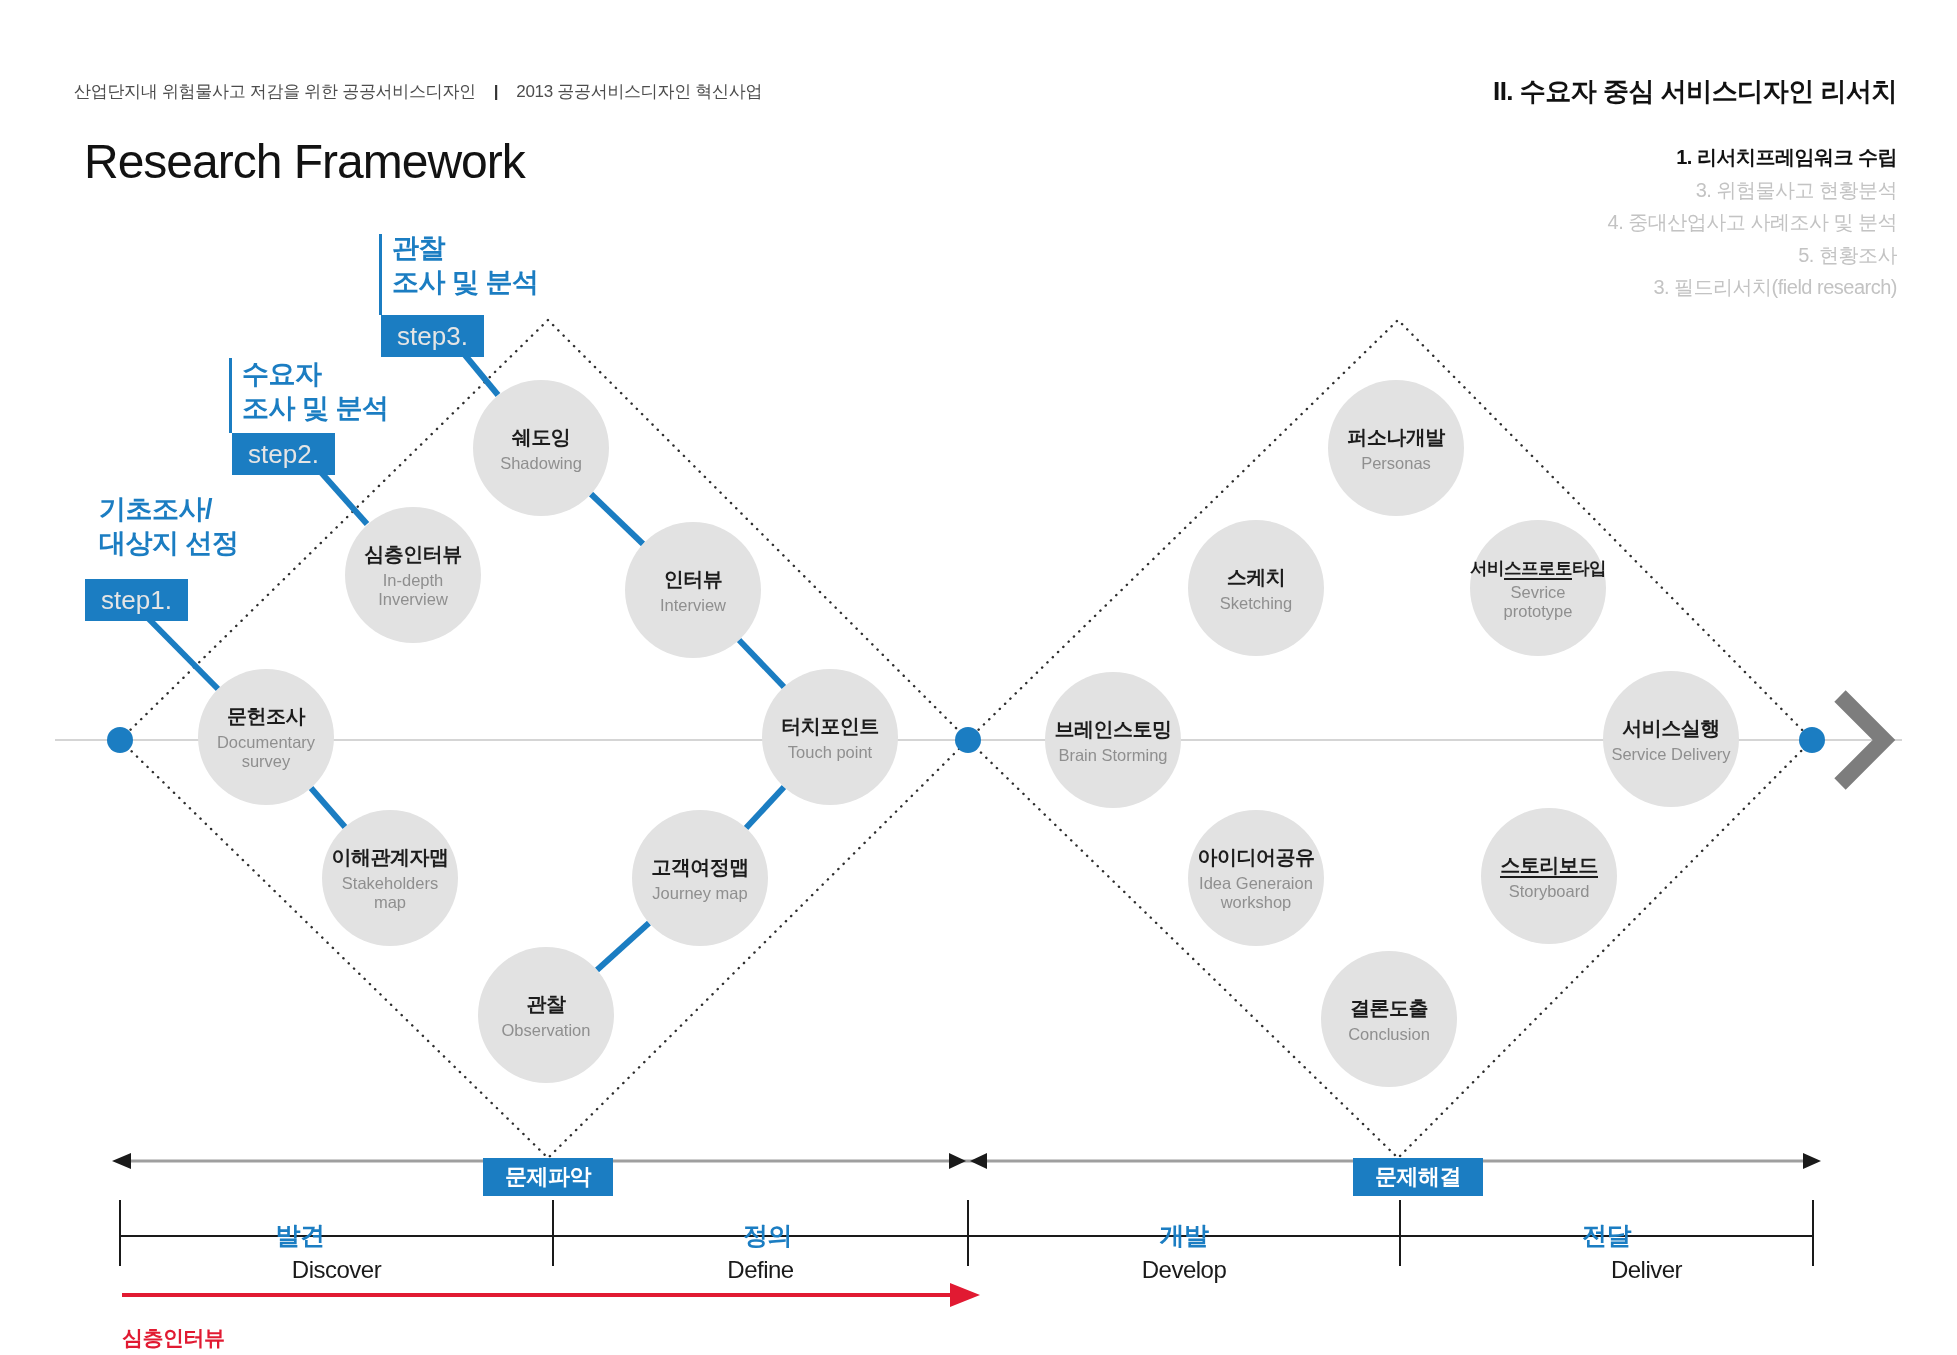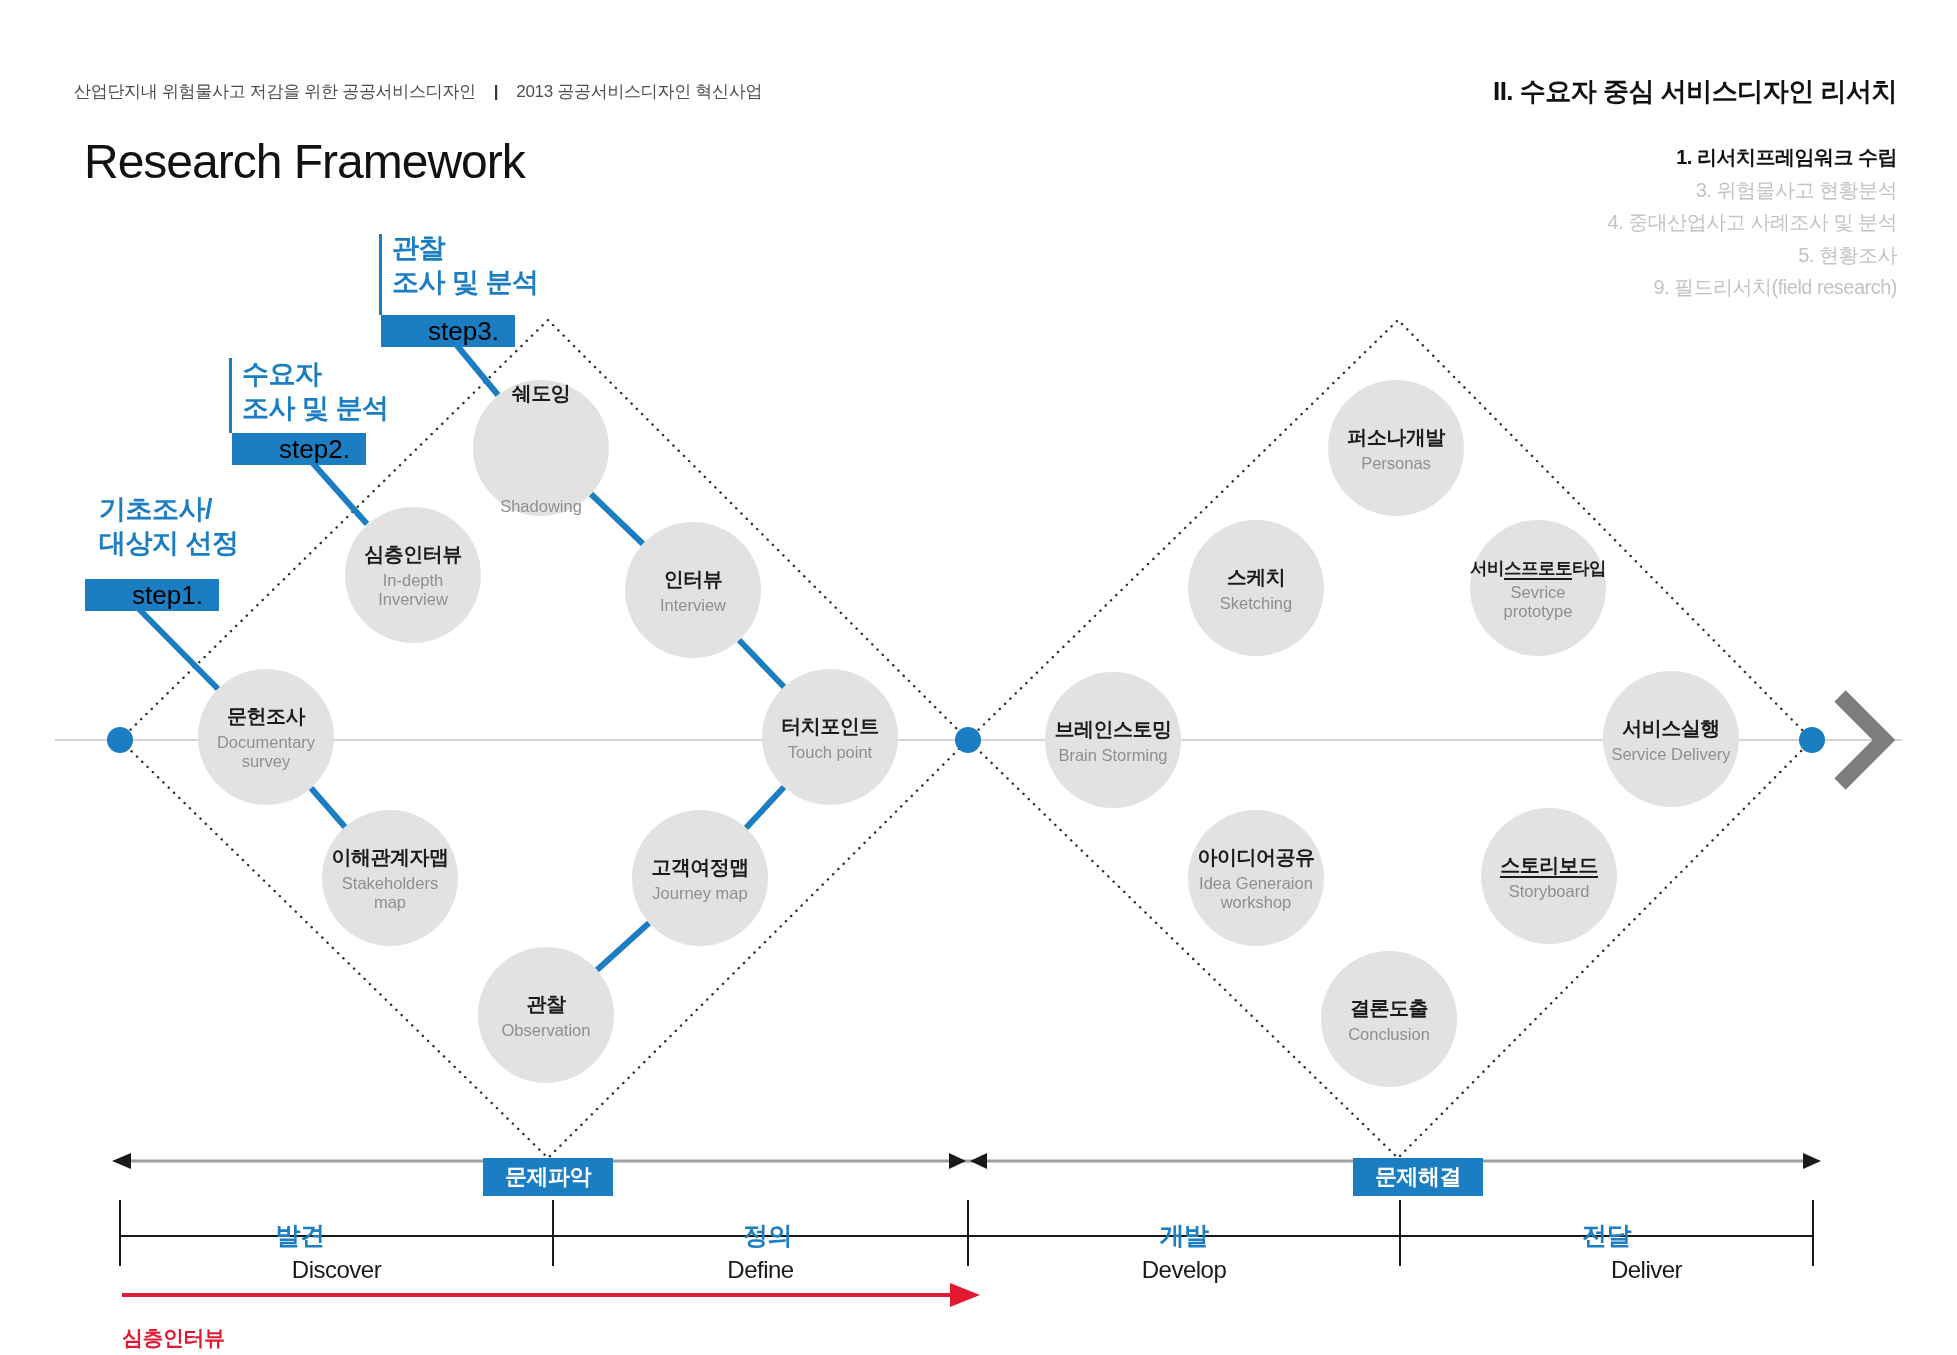--- a/index.html
+++ b/index.html
@@ -16,22 +16,22 @@
 
   
   .toc{right:60px;top:58px;text-align:right;}
   .toc-heading{font-size:26px;font-weight:bold;color:#111;letter-spacing:-0.5px;}
   .toc-items{margin-top:32px;line-height:32.5px;font-size:20px;color:#c3c3c3;letter-spacing:-0.5px;}
   .toc-item.active{color:#111;font-weight:bold;}
 
   
   .step-label{font-size:27px;font-weight:bold;line-height:34px;letter-spacing:-0.5px;}
   .step-vline{width:3px;}
-  .step-badge{width:103px;height:32px;color:#000000;font-size:26px;
-              display:flex;align-items:center;justify-content:center;padding-left:31px;}
+  .step-badge{width:103px;height:42px;color:#e5e5e5;font-size:26px;
+              display:flex;align-items:center;justify-content:center;}
 
   
   .circle{position:absolute;width:136px;height:136px;border-radius:50%;
           display:flex;flex-direction:column;align-items:center;justify-content:center;
           text-align:center;}
   .c-title{font-size:20px;font-weight:bold;color:#1c1c1c;letter-spacing:-0.5px;white-space:nowrap;}
   .c-title .u{border-bottom:2px solid #1c1c1c;}
   .c-title.small{font-size:17.5px;}
   .c-sub{margin-top:3px;font-size:16.5px;line-height:19px;color:#8f8f8f;}
   .c-sub span{display:block;}
@@ -107,21 +107,21 @@
   </div>
   <div class="abs main-title">Research Framework</div>
 
   <div class="abs toc">
     <div class="toc-heading">II. 수요자 중심 서비스디자인 리서치</div>
     <div class="toc-items" id="toc-items">
         <div class="toc-item active">1. 리서치프레임워크 수립</div>
         <div class="toc-item">3. 위험물사고 현황분석</div>
         <div class="toc-item">4. 중대산업사고 사례조사 및 분석</div>
         <div class="toc-item">5. 현황조사</div>
-        <div class="toc-item">9. 필드리서치(field research)</div>
+        <div class="toc-item">3. 필드리서치(field research)</div>
       </div>
   </div>
 
   <div class="abs step-label" style="left:99px;top:476px;color:#1b7dc2;">
     <div>기초조사/</div>
     <div>대상지 선정</div>
   </div>
   <div class="abs step-badge" style="left:85px;top:563px;background:#1b7dc2;">step1.</div>
 
   <div class="abs step-vline" style="left:229px;top:342px;height:75px;background:#1b7dc2;"></div>
@@ -132,21 +132,21 @@
   <div class="abs step-badge" style="left:232px;top:417px;background:#1b7dc2;">step2.</div>
 
   <div class="abs step-vline" style="left:379px;top:218px;height:81px;background:#1b7dc2;"></div>
   <div class="abs step-label" style="left:392px;top:215px;color:#1b7dc2;">
     <div>관찰</div>
     <div>조사 및 분석</div>
   </div>
   <div class="abs step-badge" style="left:381px;top:299px;background:#1b7dc2;">step3.</div>
 
   <div id="circles">
-      <div class="circle" style="left: 473px; top: 380px; background: rgb(226, 226, 226); justify-content: space-between;">
+      <div class="circle" style="left: 473px; top: 380px; background: rgb(226, 226, 226);">
         <div class="c-title">쉐도잉</div>
         <div class="c-sub">
           <span>Shadowing</span>
         </div>
       </div>
       <div class="circle" style="left: 345px; top: 507px; background: rgb(226, 226, 226);">
         <div class="c-title">심층인터뷰</div>
         <div class="c-sub">
           <span>In-depth</span>
           <span>Inverview</span>

